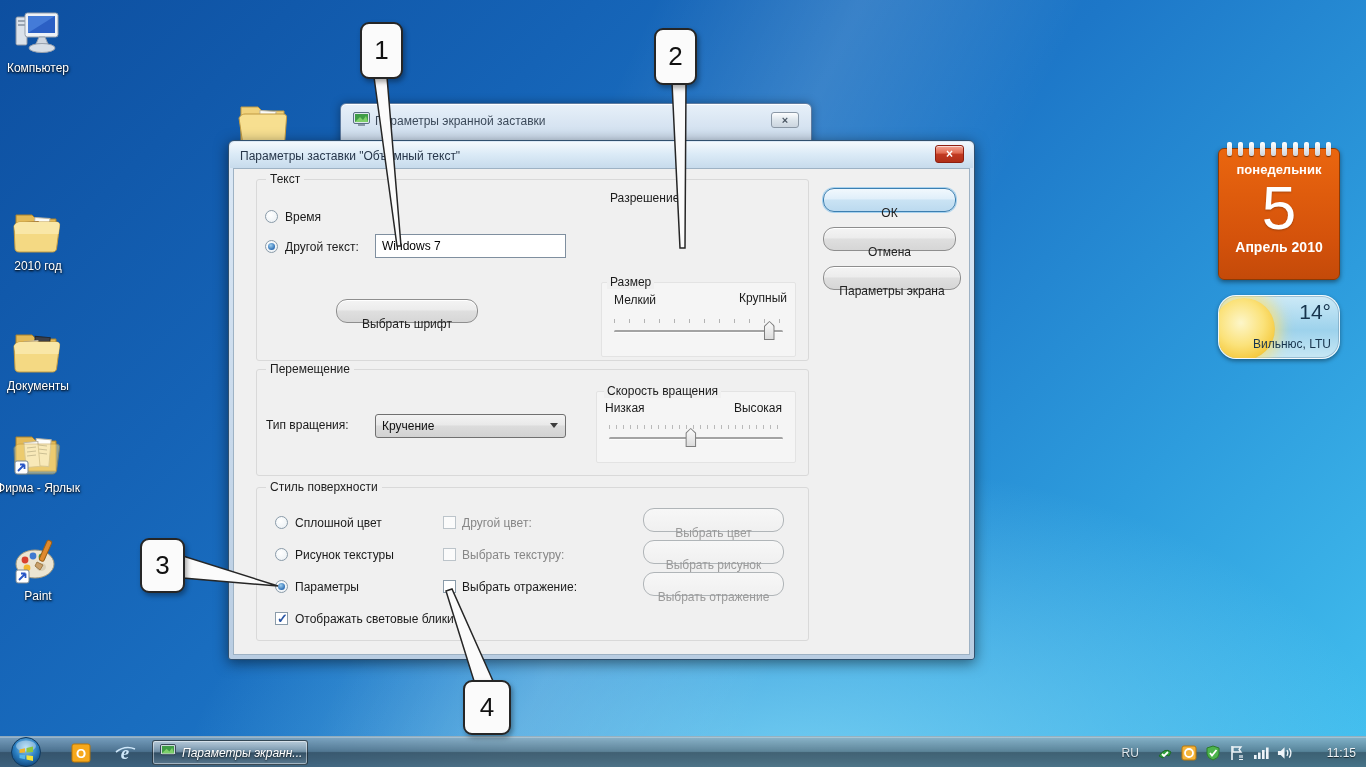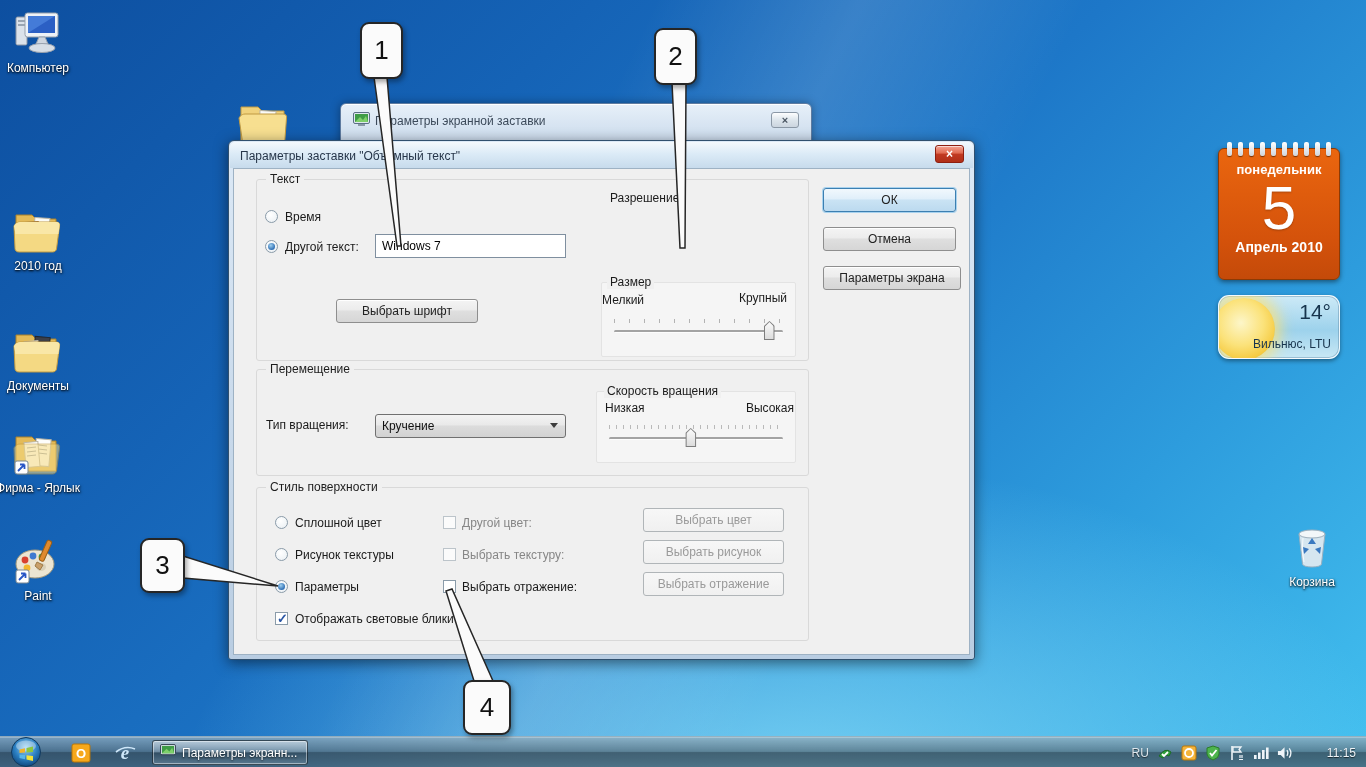--- a/index.html
+++ b/index.html
@@ -21,21 +21,21 @@
   
   .gadget-cal { position:absolute; left:1218px; top:148px; width:122px; height:132px;
     background:linear-gradient(#ea660f, #d4520b 70%, #c44a09); border:1px solid #8c3a05; border-radius:6px;
     box-shadow:0 2px 5px rgba(0,0,0,.45); color:#fff; text-align:center; }
   .cal-spiral { position:absolute; top:-7px; left:8px; right:8px; display:flex; justify-content:space-between; }
   .cal-spiral span { width:5px; height:14px; background:linear-gradient(#ffffff,#cfd6dd); border-radius:2px; box-shadow:0 1px 1px rgba(0,0,0,.5); }
   .cal-weekday { margin-top:13px; font-size:13px; font-weight:bold; }
   .cal-day { font-size:62px; line-height:62px; font-weight:normal; text-shadow:0 1px 2px rgba(0,0,0,.25); }
   .cal-month { font-size:14px; font-weight:bold; }
 
-  .gadget-weather { position:absolute; left:1218px; top:295px; width:122px; height:64px; border-radius:11px;
+  .gadget-weather { position:absolute; left:1218px; top:295px; width:122px; height:64px; border-radius:18px;
     border:1px solid rgba(255,255,255,.8); box-shadow:0 2px 4px rgba(0,0,0,.4), inset 0 0 0 1px rgba(90,130,160,.4);
     background:linear-gradient(#cdeaf7, #9dd2ec 55%, #c8e8f5); overflow:hidden; }
   .sun { position:absolute; left:-6px; top:2px; width:62px; height:62px; border-radius:50%;
     background:radial-gradient(circle at 45% 40%, #fdf6c9, #fbe27a 45%, #f5c93e 75%, rgba(245,201,62,0)); 
     box-shadow:0 0 14px 6px rgba(250,225,120,.8); }
   .w-temp { position:absolute; right:8px; top:4px; font-size:21px; color:#17344d; }
   .w-city { position:absolute; right:8px; bottom:7px; font-size:12px; color:#17344d; }
 
   
   .bgwin { position:absolute; left:340px; top:103px; width:472px; height:56px; border-radius:6px 6px 0 0;
@@ -69,22 +69,22 @@
   .radio { position:absolute; width:13px; height:13px; border-radius:50%; border:1px solid #8a9ba9;
     background:radial-gradient(circle at 40% 35%, #fff, #e8eef2); }
   .radio.sel::after { content:''; position:absolute; inset:2px; border-radius:50%;
     background:radial-gradient(circle at 40% 35%, #9fd0f0, #2f6fb4 70%); }
   .chk { position:absolute; width:13px; height:13px; border:1px solid #8a9ba9; background:#fff; }
   .chk.dis { border-color:#bcc4ca; background:#fbfbfb; }
   .chk.on::after { content:'\2713'; position:absolute; left:1px; top:-2px; font-size:13px; font-weight:bold; color:#2b57a5; }
 
   .tinput { position:absolute; background:#fff; border:1px solid #7f8f9f; padding:4px 6px; color:#000; }
 
-  .btn { position:absolute; border:1px solid #8e8e8e; border-radius:3px; text-align:center; color:#222;
-    background:linear-gradient(#f4f4f4,#ececec 45%,#dfdfdf 50%,#d6d6d6); padding-top:4px; box-shadow:inset 0 1px 0 #fff; }
+  .btn { position:absolute; border:1px solid #8e8e8e; border-radius:11px; text-align:center; color:#222;
+    background:linear-gradient(#f4f4f4,#ececec 45%,#dfdfdf 50%,#d6d6d6); padding-top:17px; box-shadow:inset 0 1px 0 #fff; }
   .btn.default { border-color:#3c7fb1; box-shadow:0 0 0 1px #a8d2ee, inset 0 1px 0 #eef7fd;
     background:linear-gradient(#f1f8fd,#e0effa 45%,#cae3f4 50%,#bcdaef); }
   .btn.dis { border-color:#b0b5b8; color:#9a9a9a; background:linear-gradient(#f7f7f7,#f0f0f0); box-shadow:none;margin-left:20px; }
 
   .combo { position:absolute; border:1px solid #707070; border-radius:3px; padding:4px 6px; color:#111;
     background:linear-gradient(#f3f3f3,#e9e9e9 45%,#dcdcdc 50%,#d2d2d2); }
   .combo .arr { position:absolute; right:7px; top:8px; width:0; height:0; border-left:4px solid transparent;
     border-right:4px solid transparent; border-top:5px solid #3d3d3d; }
 
   .ticks { position:absolute; height:4px; background:repeating-linear-gradient(90deg,#b3b3b3 0 1px,transparent 1px 15px); }
@@ -103,24 +103,24 @@
 
   
   .taskbar { position:absolute; left:0; right:0; bottom:0; height:31px; z-index:8;
     background:linear-gradient(rgba(150,175,190,.75), rgba(90,115,130,.78) 48%, rgba(58,80,94,.85) 52%, rgba(70,95,110,.8));
     border-top:1px solid rgba(210,230,240,.55); box-shadow:inset 0 1px 0 rgba(255,255,255,.25); }
   .orb { position:absolute; left:10px; top:-1px; width:32px; height:32px; }
   .ql { position:absolute; top:5px; width:22px; height:22px; display:flex; align-items:center; justify-content:center; }
   .taskbtn { position:absolute; left:152px; top:3px; width:156px; height:25px; border:1px solid rgba(25,40,50,.75); border-radius:3px;
     background:linear-gradient(rgba(255,255,255,.5), rgba(255,255,255,.2) 48%, rgba(40,60,75,.25) 52%, rgba(255,255,255,.15));
     box-shadow:inset 0 0 0 1px rgba(255,255,255,.45); color:#fff; display:flex; align-items:center; gap:6px; padding-left:7px;
-    text-shadow:0 1px 2px rgba(0,0,0,.7); }
+    text-shadow:0 1px 2px rgba(0,0,0,.7);font-style:italic; }
   .tray { position:absolute; right:10px; top:0; height:31px; display:flex; align-items:center; gap:8px; color:#eef4f8;
     text-shadow:0 1px 1px rgba(0,0,0,.6); }
-  .tray .lang { color:#dfe8ee; }
+  .tray .lang { margin-right:10px; color:#dfe8ee; }
   .tray .clock { margin-left:26px; }
   .ticon { width:16px; height:16px; display:flex; align-items:center; justify-content:center; }
 </style>
 </head>
 <body>
 
 <div class="desktop">
 
   <div class="dicon" style="left:-4px;top:8px">
     <div class="ig">
@@ -201,33 +201,20 @@
         <circle cx="14" cy="32" r="3.4" fill="#f2b62c"></circle>
         <rect x="30" y="4" width="5" height="22" rx="2" fill="#e08a2e" stroke="#9c5f18" transform="rotate(24 33 15)"></rect>
         <path d="M24 26 l6 3 -3 5 -5 -4z" fill="#caa06a" stroke="#9c7a46"></path>
         <rect x="3" y="34" width="13" height="13" rx="2" fill="#fff" stroke="#7a8791"></rect>
         <path d="M6 44 L12.5 37.5 M12.5 37.5 h-4.5 M12.5 37.5 v4.5" stroke="#2a56c6" stroke-width="1.8" fill="none"></path>
       </svg>
     </div>
     <div class="ilabel">Paint</div>
   </div>
 
-  <div class="dicon" style="left:1270px;top:522px">
-    <div class="ig">
-      <svg width="46" height="50" viewBox="0 0 46 50">
-        <path d="M10 12 h26 l-3.5 30 c0 4 -19 4 -19 0z" fill="#e3ebf1" stroke="#9fb0bd" opacity=".92"></path>
-        <ellipse cx="23" cy="12" rx="13" ry="4" fill="#f2f7fa" stroke="#9fb0bd"></ellipse>
-        <path d="M19 22 l4 -6 4 6z" fill="#3a79c0"></path>
-        <path d="M15 32 l-1 -7 6 2z" fill="#3a79c0"></path>
-        <path d="M31 32 l1 -7 -6 2z" fill="#3a79c0"></path>
-        <path d="M14 16 q-2 12 1 24" stroke="#ffffff" fill="none" opacity=".8"></path>
-      </svg>
-    </div>
-    <div class="ilabel">Корзина</div>
-  </div>
 
   <div style="position:absolute;left:237px;top:99px">
     <svg width="54" height="46" viewBox="0 0 54 46">
       <path d="M4 8 h17 l4 4 h22 v32 H4z" fill="#f0d27c" stroke="#c09a43"></path>
       <rect x="22" y="12" width="16" height="30" fill="#fbfbf7" stroke="#b9b4a4" transform="rotate(4 30 27)"></rect>
       <path d="M2 19 c0 0 2 -4 6 -4 h38 c3 0 4 2 3.5 4 l-2 27 H6z" fill="#f7df90" stroke="#c09a43"></path>
     </svg>
   </div>
 
   <div class="gadget-cal">
@@ -282,41 +269,41 @@
 
     <span class="radio sel" style="left:36px;top:99px"></span>
     <span class="lbl" style="left:56px;top:99px">Другой текст:</span>
     <div class="tinput" style="left:146px;top:93px;width:191px;height:24px">Windows 7</div>
 
     <div class="btn" style="left:107px;top:158px;width:142px;height:24px">Выбрать шрифт</div>
 
     <div class="panel-cap" style="left:378px;top:50px">Разрешение</div>
 
     <div class="panel" style="left:372px;top:141px;width:195px;height:75px">
-      <span class="lbl" style="left:0;top:10px">Мелкий</span>
+      <span class="lbl" style="left:12px;top:10px">Мелкий</span>
       <span class="lbl" style="right:8px;top:8px;left:auto">Крупный</span>
       <div class="ticks" style="left:12px;right:12px;top:36px"></div>
       <div class="track" style="left:12px;right:12px;top:47px">
         <div class="thumb" style="left: 92%;"></div>
       </div>
     </div>
     <div class="panel-cap" style="left:378px;top:134px">Размер</div>
 
     <div class="grp" style="left:27px;top:228px;width:553px;height:107px"></div>
     <div class="grp-cap" style="left:37px;top:221px">Перемещение</div>
 
     <span class="lbl" style="left:37px;top:277px">Тип вращения:</span>
     <div class="combo" style="left:146px;top:273px;width:191px;height:24px">
       <span>Кручение</span>
       <span class="arr"></span>
     </div>
 
     <div class="panel" style="left:367px;top:250px;width:200px;height:72px">
       <span class="lbl" style="left:8px;top:9px">Низкая</span>
-      <span class="lbl" style="right:1px;top:9px;left:auto">Высокая</span>
+      <span class="lbl" style="right:13px;top:9px;left:auto">Высокая</span>
       <div class="ticks dense" style="left:12px;right:12px;top:33px"></div>
       <div class="track" style="left:12px;right:12px;top:45px">
         <div class="thumb" style="left: 47%;"></div>
       </div>
     </div>
     <div class="panel-cap" style="left:375px;top:243px">Скорость вращения</div>
 
     <div class="grp" style="left:27px;top:346px;width:553px;height:154px"></div>
     <div class="grp-cap" style="left:37px;top:339px">Стиль поверхности</div>
 

